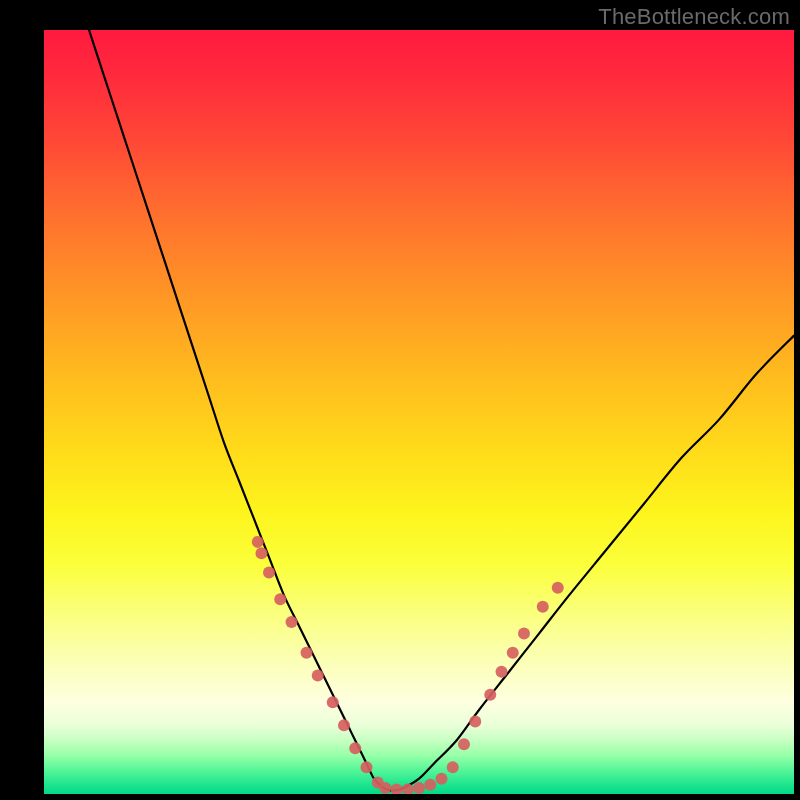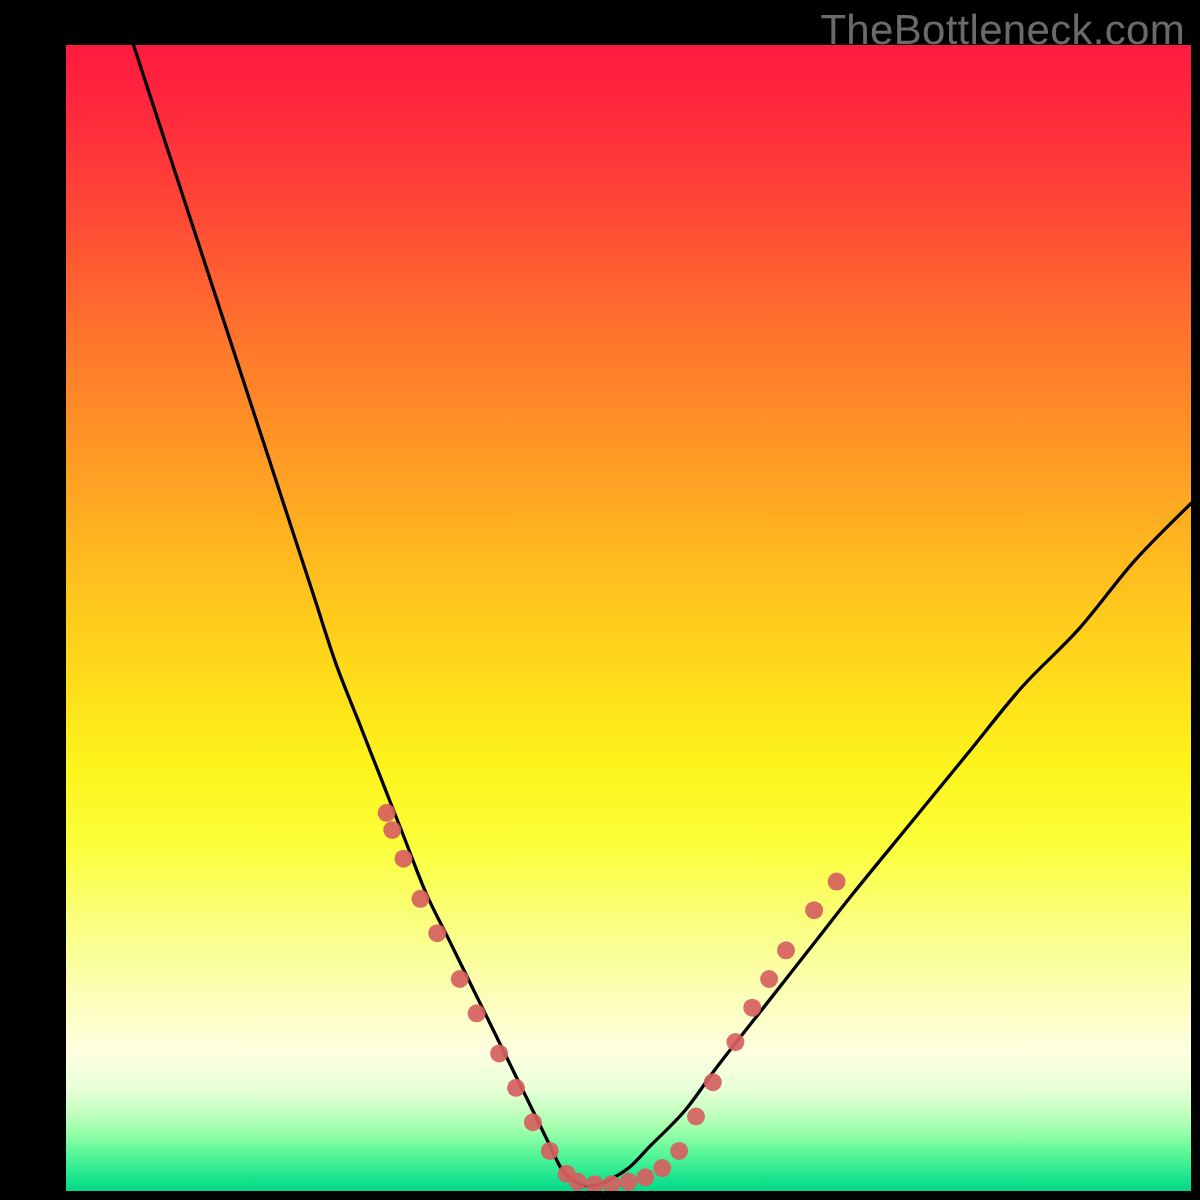--- a/index.html
+++ b/index.html
@@ -47,21 +47,21 @@
       #51f597 97%,
       #18e28d 99%,
       #04d887 100%
     );
   }
   .watermark {
     position: absolute;
     top: 4px;
     right: 10px;
     color: #6a6a6a;
-    font-size: 28px;
+    font-size: 22px;
     font-weight: 500;
     letter-spacing: 0.2px;
     user-select: none;
   }
   .svg-layer {
     position: absolute;
     inset: 0;
   }
 </style>
 </head>

